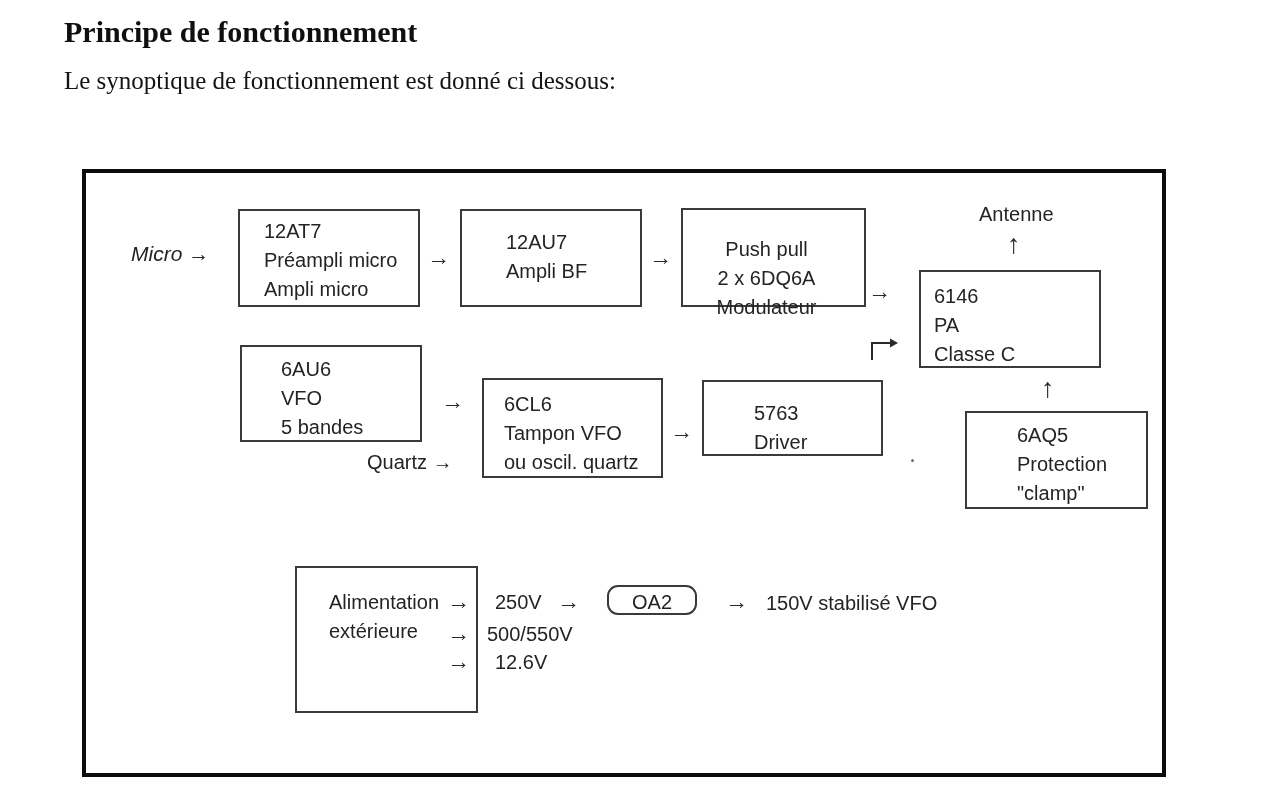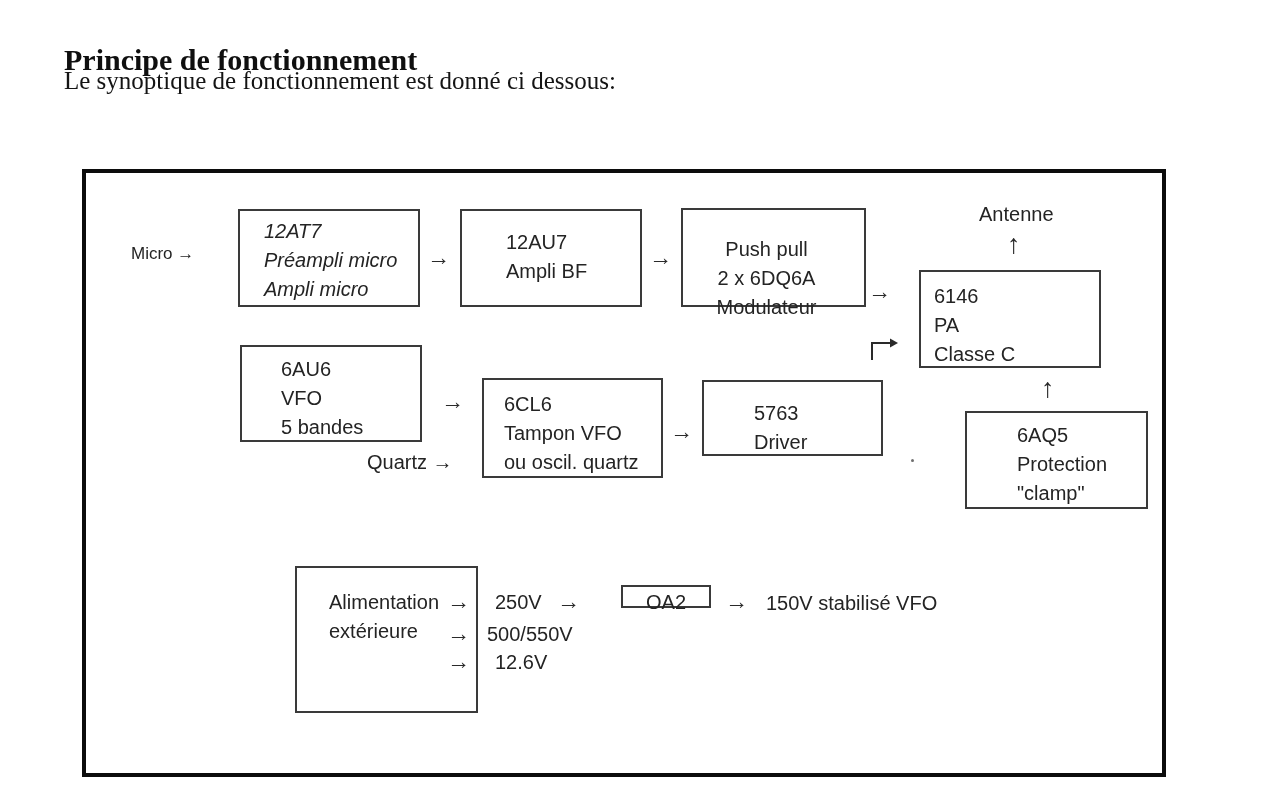--- a/index.html
+++ b/index.html
@@ -3,50 +3,50 @@
 <meta charset="utf-8">
 <style>
   html, body { margin:0; padding:0; background:#ffffff; }
   .page {
     position:relative; width:1266px; height:796px; background:#ffffff;
     font-family:"Liberation Sans", sans-serif; overflow:hidden; color:#232323;
   }
   .doc-title {
     position:absolute; left:64px; top:14px;
     font-family:"Liberation Serif", serif; font-weight:bold;
-    font-size:30px; line-height:1.2; color:#0f0f0f;margin-top:28px;
+    font-size:30px; line-height:1.2; color:#0f0f0f;
   }
   .doc-subtitle {
     position:absolute; left:64px; top:66px;
     font-family:"Liberation Serif", serif;
     font-size:25px; line-height:1.2; color:#141414;
   }
   .frame {
     position:absolute; left:82px; top:169px; width:1084px; height:608px;
     border:4px solid #0c0c0c; box-sizing:border-box; background:#ffffff;
   }
   .blk {
     position:absolute; box-sizing:border-box;
     border:2px solid #3a3a3a; background:#ffffff;
     font-size:20px; line-height:29px; color:#242424; white-space:nowrap;
   }
-  #b-preampli    { left:238px; top:209px; width:182px; height:98px;  padding:6px 0 0 24px;font-style:italic; }
+  #b-preampli    { left:238px; top:209px; width:182px; height:98px;  padding:6px 0 0 24px; }
   #b-amplibf     { left:460px; top:209px; width:182px; height:98px;  padding:17px 0 0 44px; }
   #b-modulateur  { left:681px; top:208px; width:185px; height:99px;  padding:25px 14px 0 0; text-align:center; }
   #b-pa          { left:919px; top:270px; width:182px; height:98px;  padding:10px 0 0 13px; }
   #b-vfo         { left:240px; top:345px; width:182px; height:97px;  padding:8px 0 0 39px; }
   #b-tampon      { left:482px; top:378px; width:181px; height:100px; padding:10px 0 0 20px; }
   #b-driver      { left:702px; top:380px; width:181px; height:76px;  padding:17px 0 0 50px; }
   #b-protection  { left:965px; top:411px; width:183px; height:98px;  padding:8px 0 0 50px; }
   #b-alim        { left:255px; top:566px; width:183px; height:147px; padding:20px 0 0 32px;margin-left:40px; }
-  #b-oa2         { left:621px; top:585px; width:90px;  height:23px;  text-align:center; line-height:30px; }
+  #b-oa2         { left:607px; top:585px; width:90px;  height:30px;  text-align:center; line-height:30px;border-radius:11px; }
   .lbl {
     position:absolute; font-size:20px; line-height:24px; color:#242424; white-space:nowrap;
   }
-  #l-micro   { left:131px; top:242px; font-size:17px; }
+  #l-micro   { left:131px; top:242px; font-size:21px;font-style:italic; }
   #l-antenne { left:979px; top:202px; }
   #l-quartz  { left:367px; top:450px; }
   #l-v250    { left:495px; top:590px; }
   #l-v500    { left:487px; top:622px; }
   #l-v126    { left:495px; top:650px; }
   #l-v150    { left:766px; top:591px; }
   .arrow {
     position:absolute; font-size:23px; line-height:25px; color:#2a2a2a; white-space:nowrap;
   }
   .arrow-up { font-size:27px; line-height:29px; }

